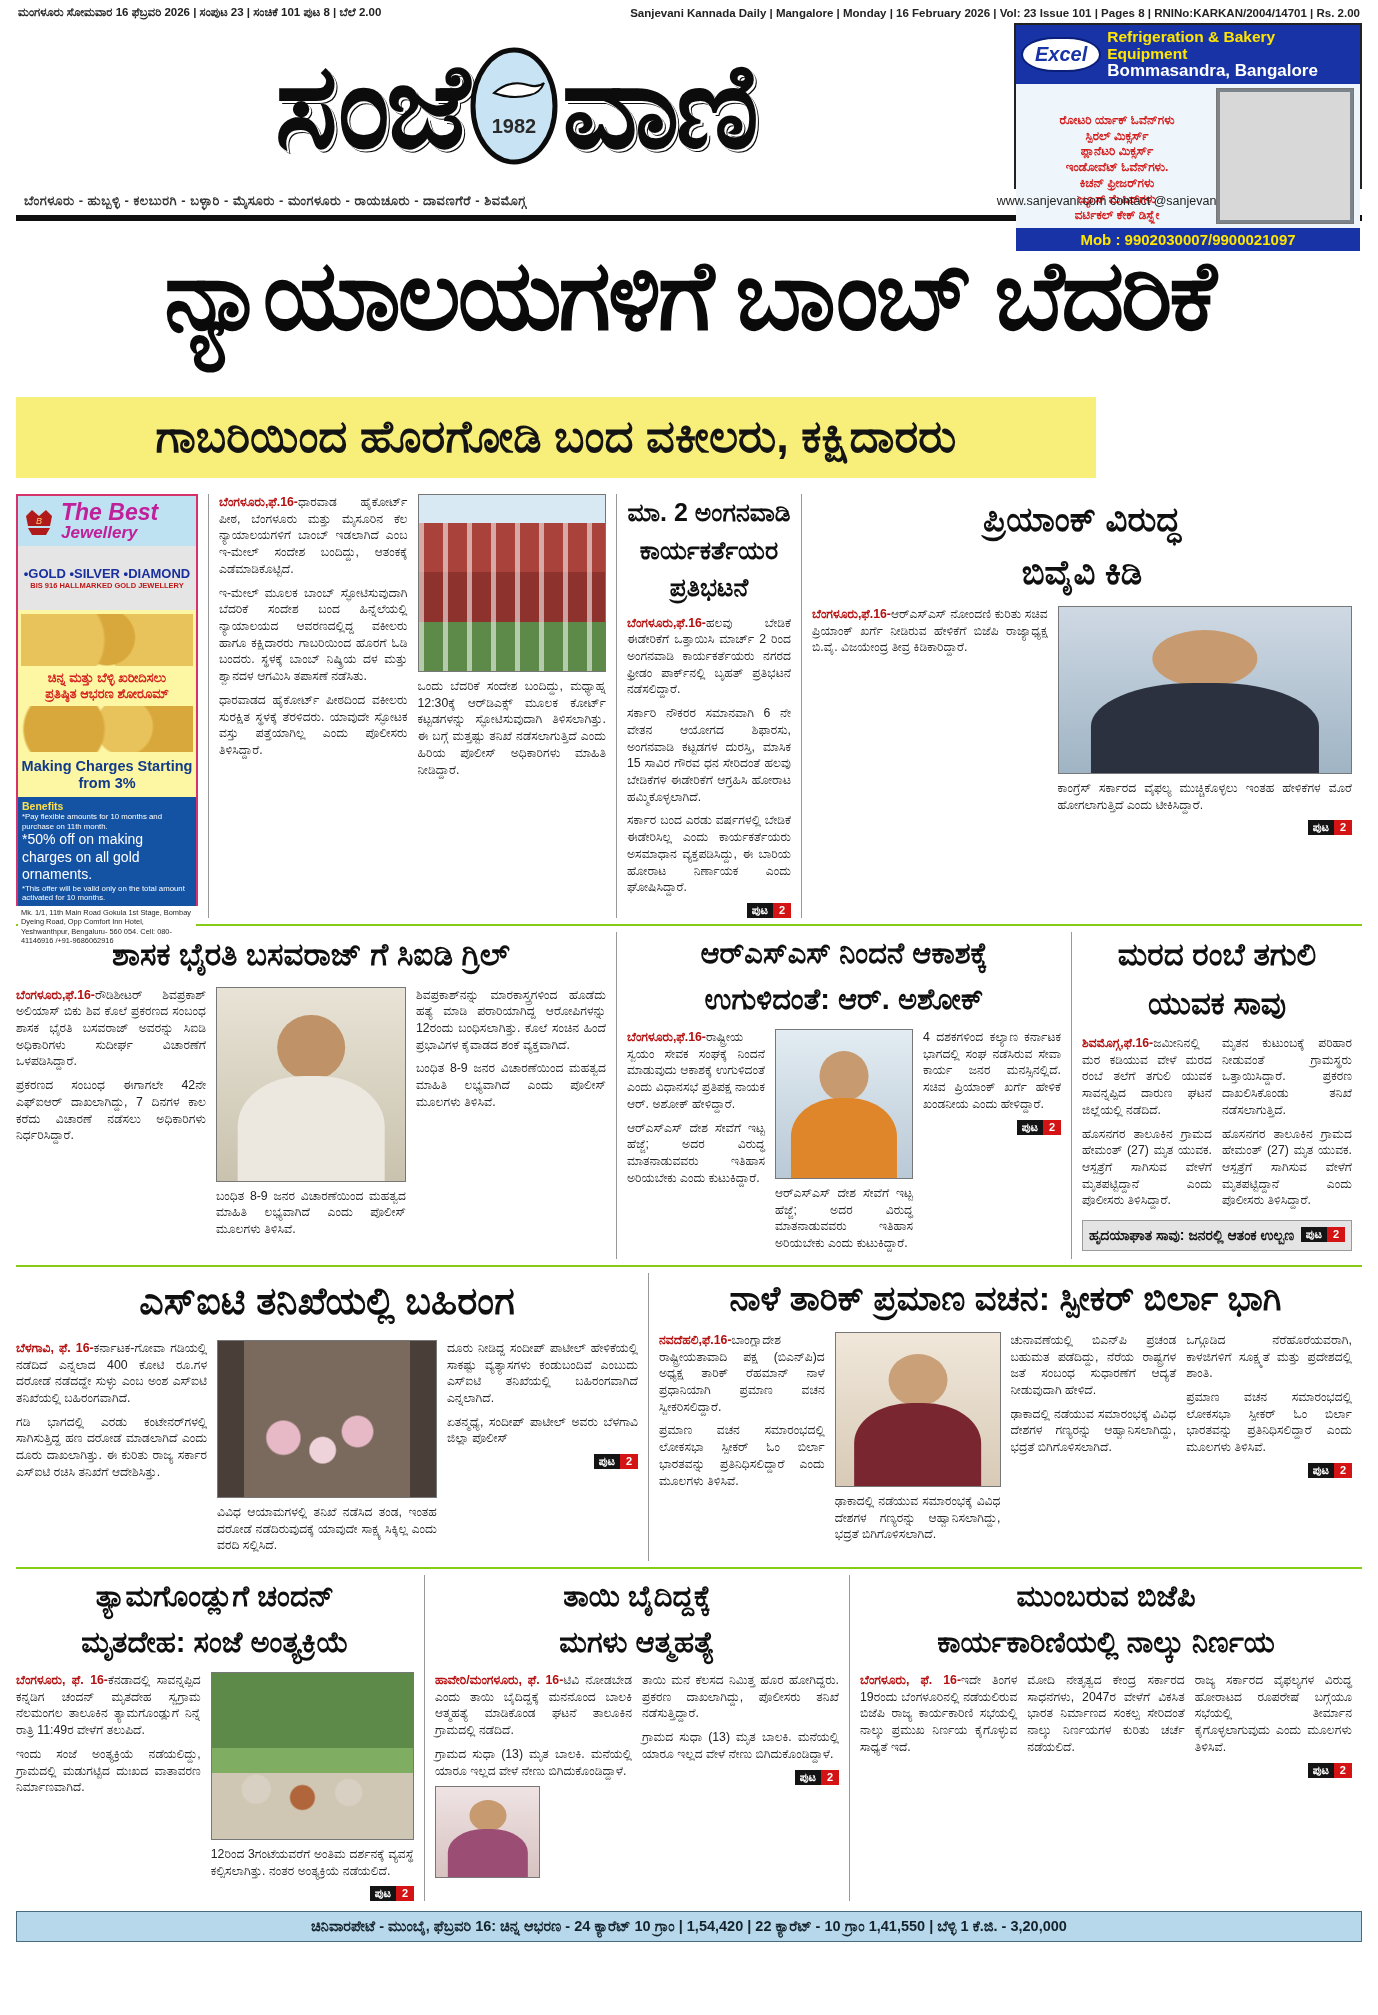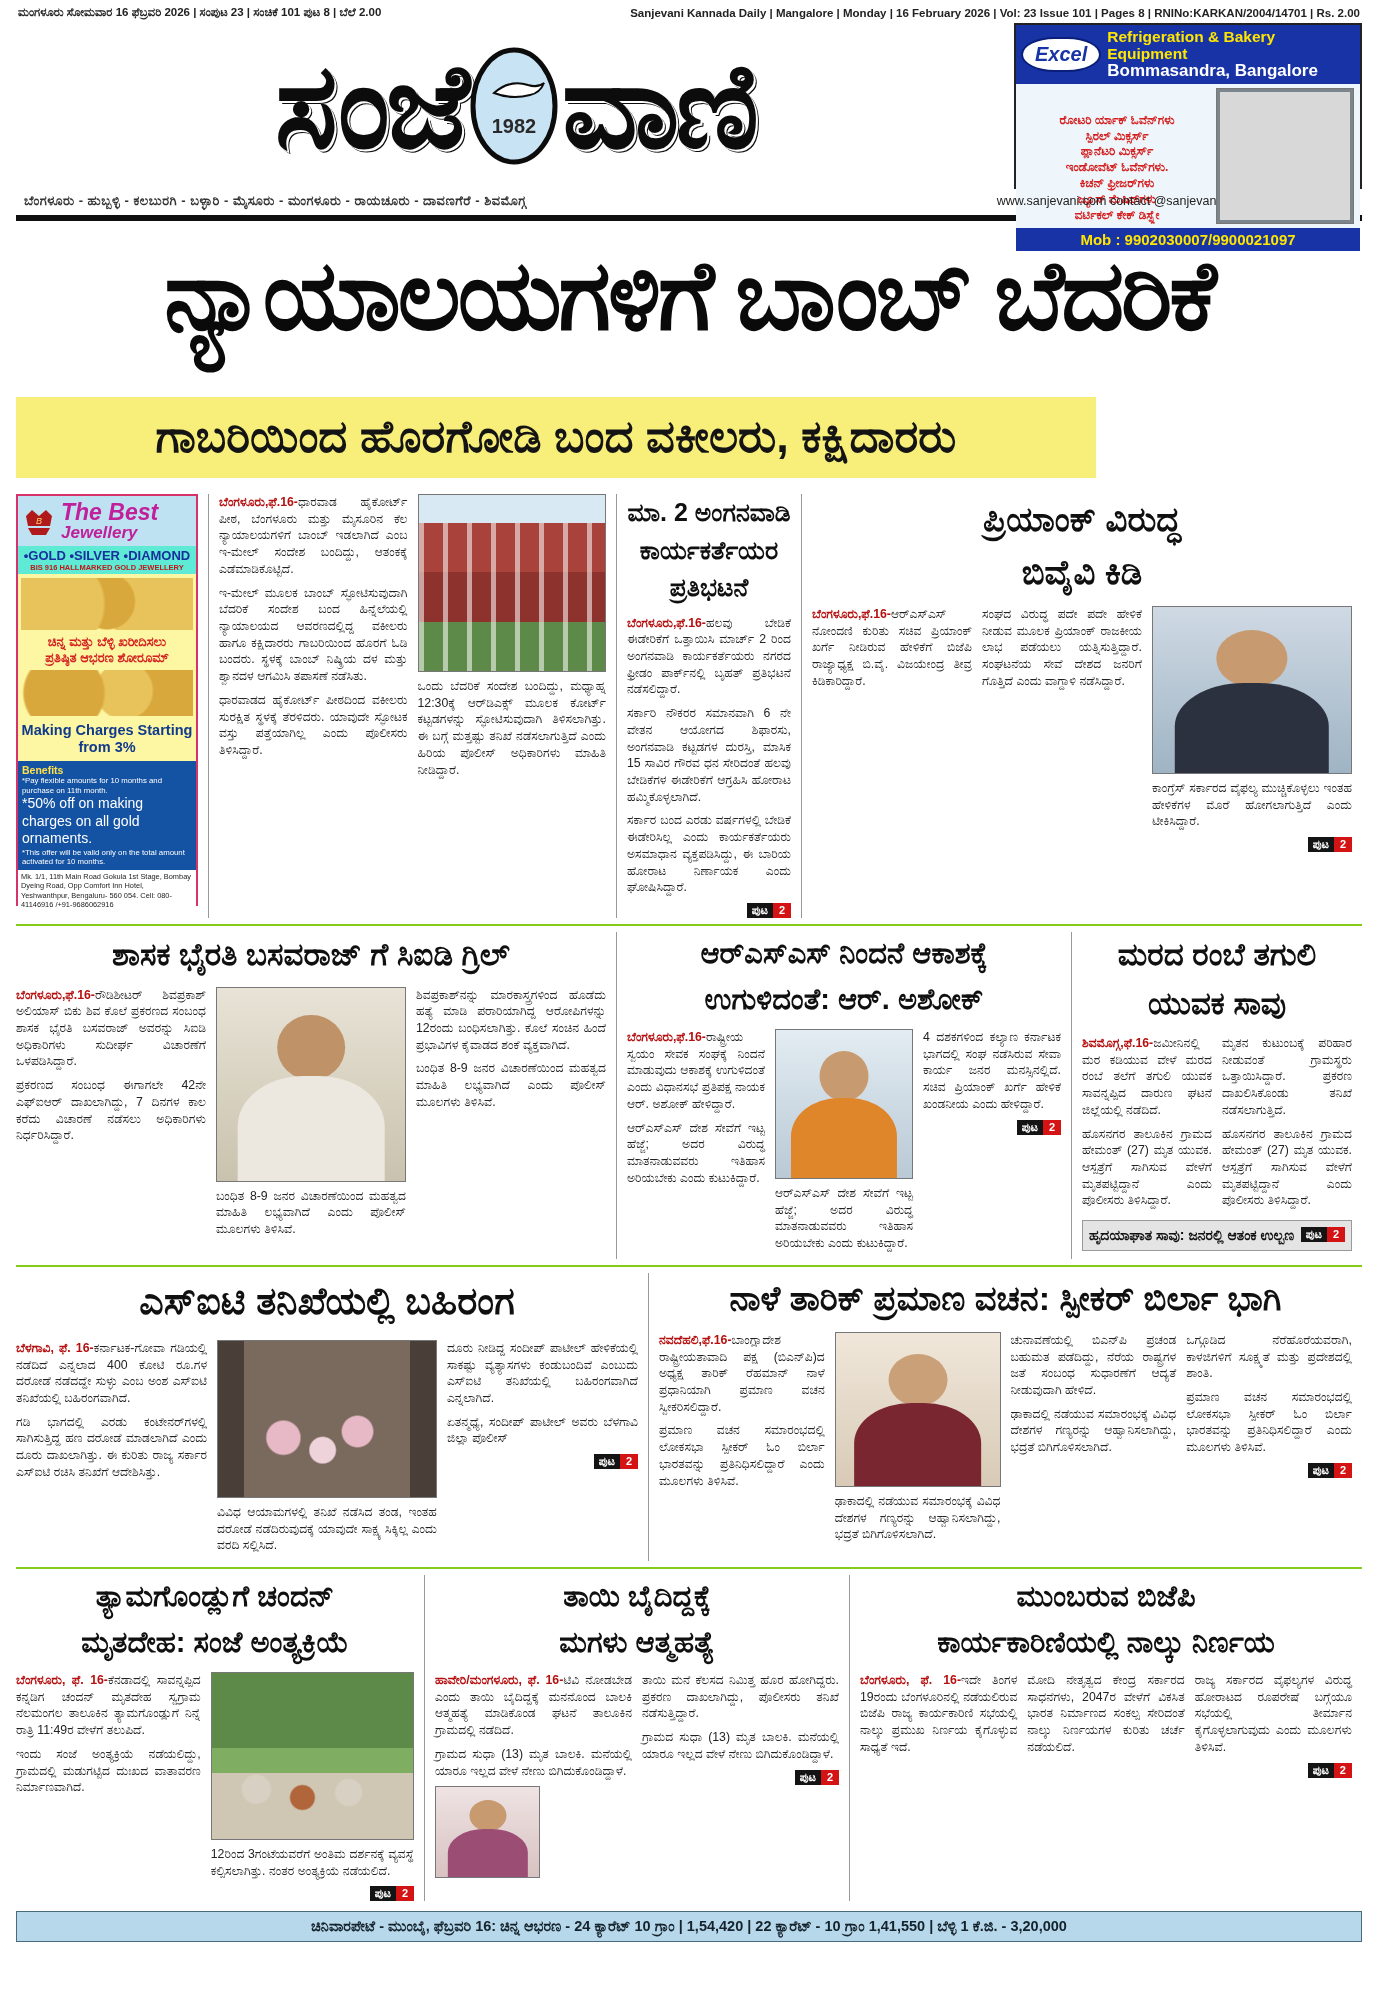--- a/index.html
+++ b/index.html
@@ -160,21 +160,21 @@
           <svg width="34" height="34" viewBox="0 0 34 34">
             <path d="M4 12 L10 6 L17 12 L24 6 L30 12 L28 22 L6 22 Z" fill="#b01a1a"></path>
             <path d="M6 24 h22 l-4 7 h-14 z" fill="#b01a1a"></path>
             <text x="17" y="20" text-anchor="middle" font-size="9" fill="#ffd36e" font-style="italic">B</text>
           </svg>
           <div style="color:#c0209a; font-weight:900; font-style:italic; line-height:1.05;">
             <div style="font-size:23px;">The Best</div>
             <div style="font-size:17px;">Jewellery</div>
           </div>
         </div>
-        <div style="background:#5eead4; text-align:center; padding:2px 1px;">
+        <div style="background:#e5e5e5; text-align:center; padding:20px 1px;">
           <div style="color:#1a2f9e; font-weight:900; font-size:13px;">•GOLD  •SILVER  •DIAMOND</div>
           <div style="color:#c01818; font-weight:bold; font-size:7.5px;">BIS 916 HALLMARKED GOLD JEWELLERY</div>
         </div>
         <div style="background:#fdf6a2; flex:1; text-align:center; padding:4px 3px;">
           <div style="height:52px; background:
               radial-gradient(circle at 20% 50%, #e8c25a 0 34%, rgba(0,0,0,0) 36%),
               radial-gradient(circle at 50% 45%, #d9a83c 0 30%, rgba(0,0,0,0) 32%),
               radial-gradient(circle at 80% 55%, #e8c25a 0 34%, rgba(0,0,0,0) 36%);"></div>
           <div style="color:#d42020; font-weight:900; font-size:13px; margin-top:4px;">ಚಿನ್ನ ಮತ್ತು ಬೆಳ್ಳಿ ಖರೀದಿಸಲು</div>
           <div style="color:#d42020; font-weight:900; font-size:13px;">ಪ್ರತಿಷ್ಠಿತ ಆಭರಣ ಶೋರೂಮ್</div>
@@ -221,23 +221,20 @@
       </div>
     </div>
 
     <div class="sec" style="flex:1;">
       <h2 class="h34" style="margin-bottom:2px;">ಪ್ರಿಯಾಂಕ್ ವಿರುದ್ಧ</h2>
       <h2 class="h34">ಬಿವೈವಿ ಕಿಡಿ</h2>
       <div class="cols body">
         <div class="col">
           <p><span class="dl">ಬೆಂಗಳೂರು,ಫೆ.16-</span><span>ಆರ್‌ಎಸ್‌ಎಸ್ ನೋಂದಣಿ ಕುರಿತು ಸಚಿವ ಪ್ರಿಯಾಂಕ್ ಖರ್ಗೆ ನೀಡಿರುವ ಹೇಳಿಕೆಗೆ ಬಿಜೆಪಿ ರಾಜ್ಯಾಧ್ಯಕ್ಷ ಬಿ.ವೈ. ವಿಜಯೇಂದ್ರ ತೀವ್ರ ಕಿಡಿಕಾರಿದ್ದಾರೆ.</span></p>
         </div>
-        <div class="col">
-          <p>ಸಂಘದ ವಿರುದ್ಧ ಪದೇ ಪದೇ ಹೇಳಿಕೆ ನೀಡುವ ಮೂಲಕ ಪ್ರಿಯಾಂಕ್ ರಾಜಕೀಯ ಲಾಭ ಪಡೆಯಲು ಯತ್ನಿಸುತ್ತಿದ್ದಾರೆ. ಸಂಘಟನೆಯ ಸೇವೆ ದೇಶದ ಜನರಿಗೆ ಗೊತ್ತಿದೆ ಎಂದು ವಾಗ್ದಾಳಿ ನಡೆಸಿದ್ದಾರೆ.</p>
-        </div>
         <div class="col" style="flex:1.25;">
           <div class="photo portrait ph-man-suit" style="width:100%; height:168px; margin-bottom:6px;"></div>
           <p>ಕಾಂಗ್ರೆಸ್ ಸರ್ಕಾರದ ವೈಫಲ್ಯ ಮುಚ್ಚಿಕೊಳ್ಳಲು ಇಂತಹ ಹೇಳಿಕೆಗಳ ಮೊರೆ ಹೋಗಲಾಗುತ್ತಿದೆ ಎಂದು ಟೀಕಿಸಿದ್ದಾರೆ.</p>
           <span class="badge">
               <span class="b1">ಪುಟ</span>
               <span class="b2">2</span>
             </span>
         </div>
       </div>
     </div>

